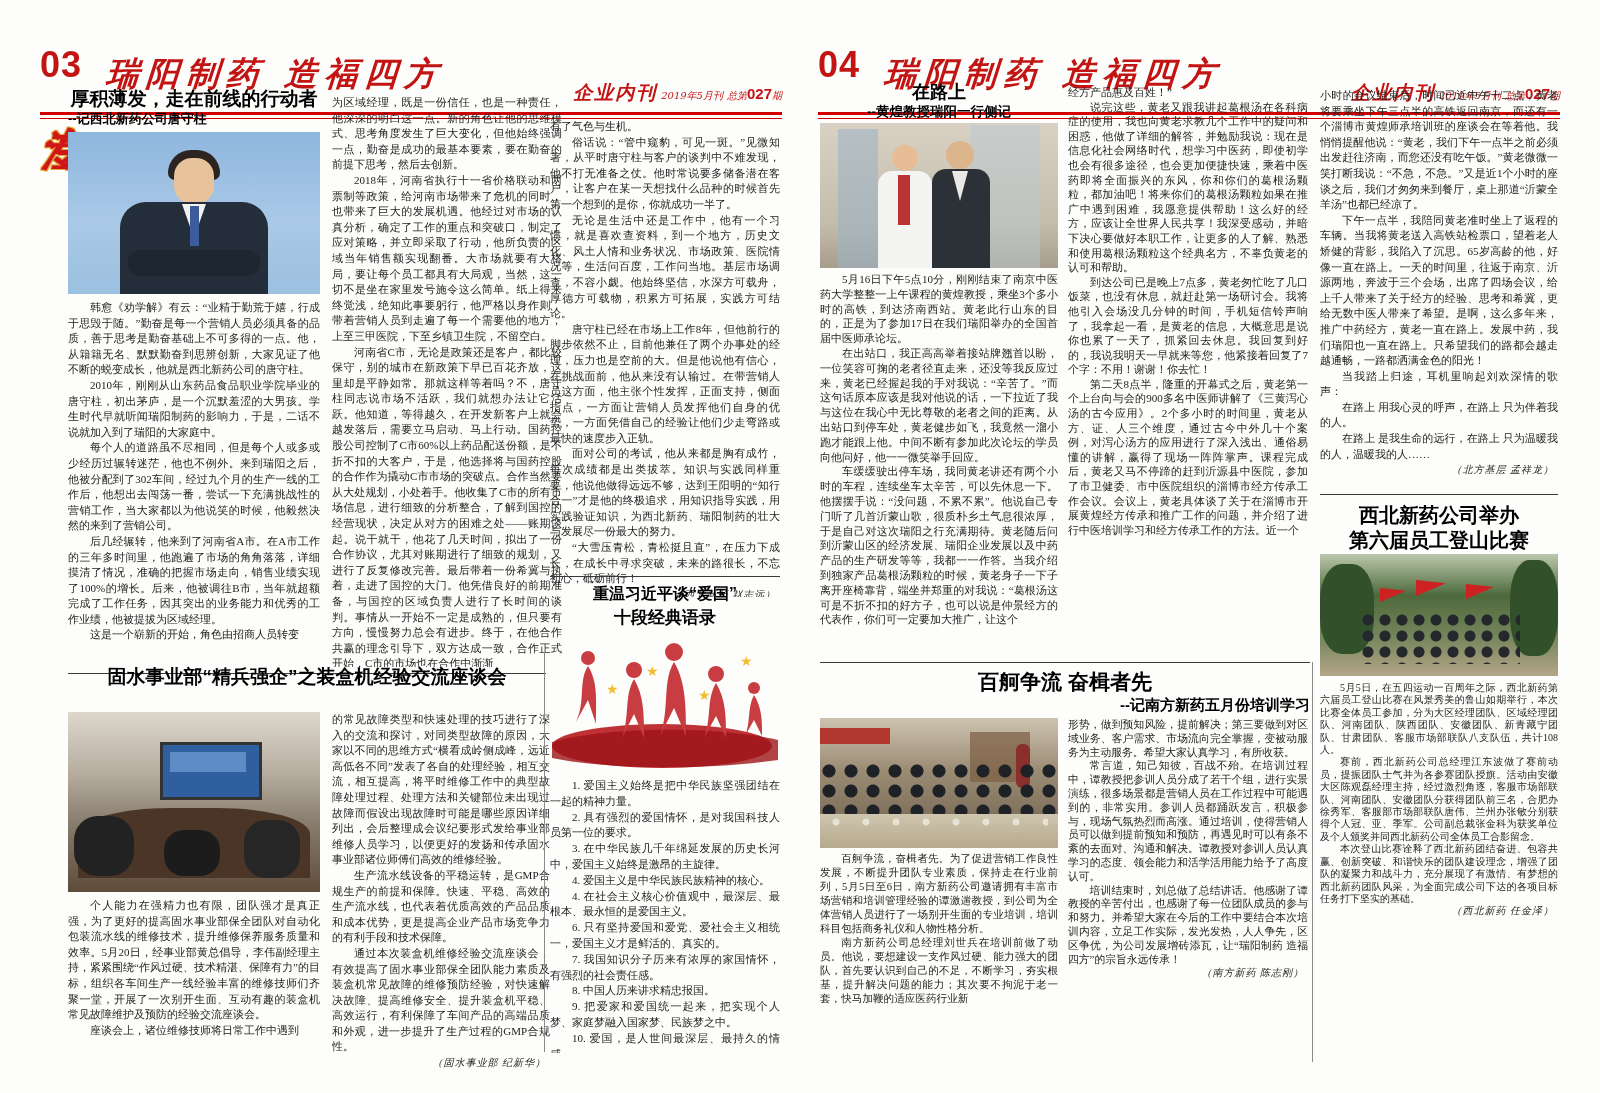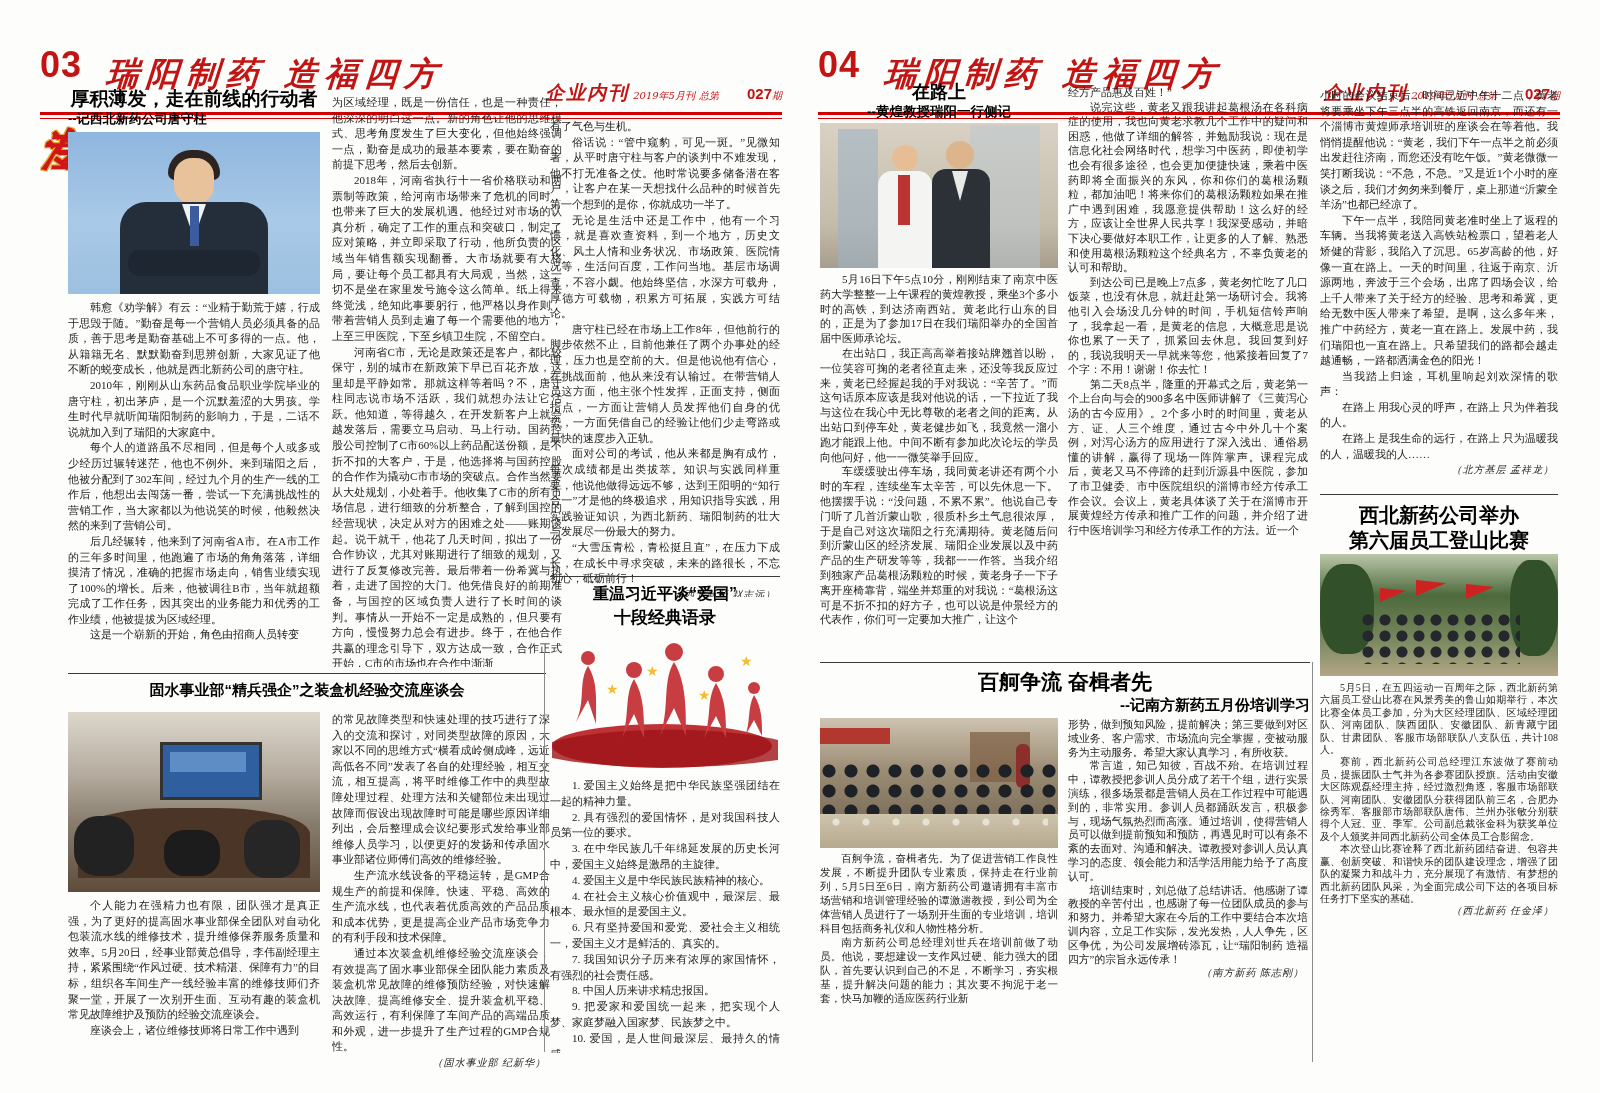--- a/index.html
+++ b/index.html
@@ -6,21 +6,21 @@
   body{width:1600px;height:1093px;background:#fdfdfb;position:relative;overflow:hidden;
        font-family:"Liberation Serif","DejaVu Serif",serif;color:#1c1c1c;}
   .page{position:absolute;top:40px;width:742px;height:1033px;}
   #page3{left:40px;} #page4{left:818px;}
   .abs{position:absolute;}
   
   .pageno{font:bold 36px "Liberation Sans",sans-serif;color:#c31414;letter-spacing:1px;}
   .brush{font:bold italic 33px "DejaVu Serif",serif;color:#c31414;letter-spacing:7px;transform:skewX(-4deg);}
   .mast{font:bold italic 19px "DejaVu Serif",serif;color:#c31414;letter-spacing:2px;}
   .mastsmall{font:italic 10px "DejaVu Serif",serif;color:#c31414;}
-  .mastno{font:bold 15px "Liberation Sans",sans-serif;color:#c31414;margin-left:28px;}
+  .mastno{font:bold 15px "Liberation Sans",sans-serif;color:#c31414;}
   .rule3{height:3px;background:#d40000;}
   .rule1{height:1px;background:#d40000;}
   .sep{height:1px;background:#3a3a3a;}
   .vsep{width:1px;background:#8a8a8a;}
   
   .htitle{font-family:"Liberation Sans",sans-serif;font-weight:bold;color:#000;text-align:center;}
   .hsub{font-family:"Liberation Sans",sans-serif;font-weight:bold;color:#000;}
   .col{font-size:11px;line-height:15.6px;text-align:justify;overflow:hidden;}
   .col p{margin:0;}
   .p{text-indent:2em;}
@@ -114,21 +114,21 @@
       <p class="p">4. 爱国主义是中华民族民族精神的核心。</p>
       <p class="p">4. 在社会主义核心价值观中，最深层、最根本、最永恒的是爱国主义。</p>
       <p class="p">6. 只有坚持爱国和爱党、爱社会主义相统一，爱国主义才是鲜活的、真实的。</p>
       <p class="p">7. 我国知识分子历来有浓厚的家国情怀，有强烈的社会责任感。</p>
       <p class="p">8. 中国人历来讲求精忠报国。</p>
       <p class="p">9. 把爱家和爱国统一起来，把实现个人梦、家庭梦融入国家梦、民族梦之中。</p>
       <p class="p">10. 爱国，是人世间最深层、最持久的情感。</p>
     </div>
 
   <div class="abs sep" style="left:28px;top:633px;width:478px;"></div>
-  <div class="abs htitle" style="left:28px;top:641px;width:478px;font-size:15px;">固水事业部“精兵强企”之装盒机经验交流座谈会</div>
+  <div class="abs htitle" style="left:28px;top:624px;width:478px;font-size:19px;">固水事业部“精兵强企”之装盒机经验交流座谈会</div>
   <div class="photo" style="left:28px;top:672px;width:252px;height:180px;background:linear-gradient(180deg,#ddd7cc 0%,#b6ada0 34%,#8a7f70 60%,#5e4c3a 100%);">
     <div style="left:92px;top:30px;width:96px;height:52px;background:#2f5f9e;border:3px solid #333;"></div>
     <div style="left:102px;top:40px;width:76px;height:20px;background:#5e8cc5;"></div>
     <div style="left:10px;top:96px;width:232px;height:70px;background:#4a3527;border-radius:40% 40% 0 0/26px;"></div>
     <div style="left:6px;top:104px;width:60px;height:60px;background:#222;border-radius:24px;"></div>
     <div style="left:96px;top:118px;width:56px;height:46px;background:#1c1c1c;border-radius:20px;"></div>
     <div style="left:176px;top:108px;width:56px;height:58px;background:#262626;border-radius:22px;"></div>
   </div>
   <div class="abs col" style="left:28px;top:858px;width:252px;height:170px;">
       <p class="p">个人能力在强精力也有限，团队强才是真正强，为了更好的提高固水事业部保全团队对自动化包装流水线的维修技术，提升维修保养服务质量和效率。5月20日，经事业部黄总倡导，李伟副经理主持，紧紧围绕“作风过硬、技术精湛、保障有力”的目标，组织各车间生产一线经验丰富的维修技师们齐聚一堂，开展了一次别开生面、互动有趣的装盒机常见故障维护及预防的经验交流座谈会。</p>

